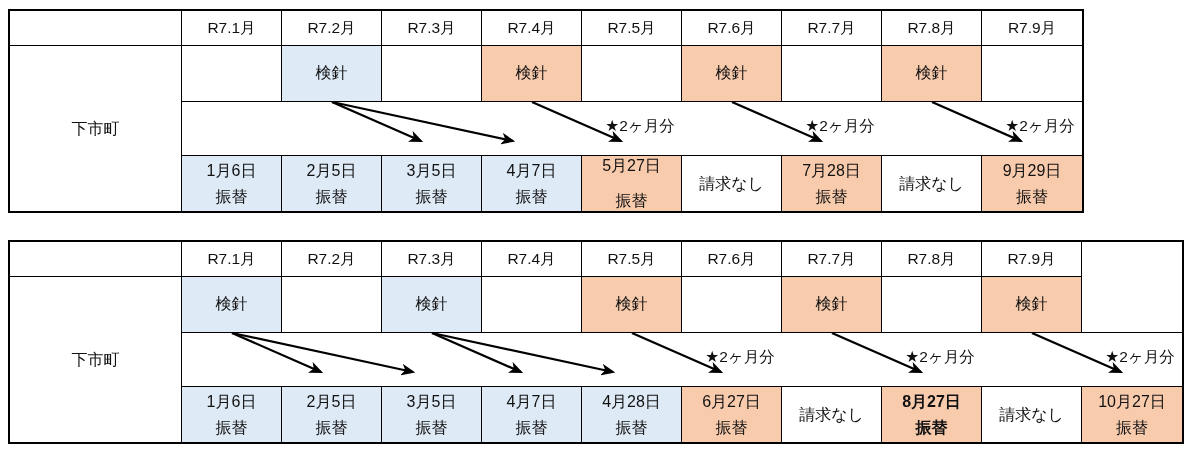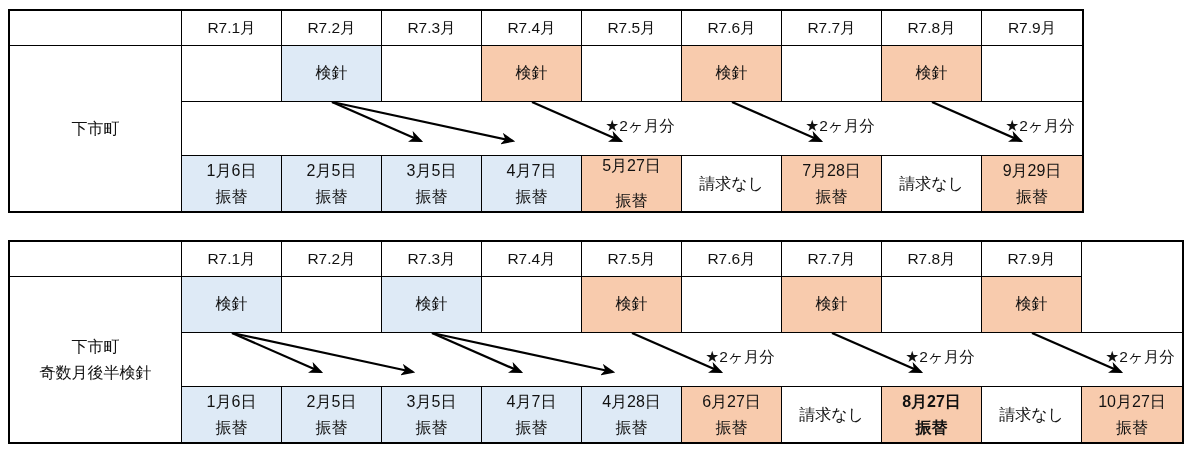--- a/index.html
+++ b/index.html
@@ -133,21 +133,20 @@
       <div class="cell month-header" style="grid-area: 1 / 3;">R7.2月</div>
       <div class="cell month-header" style="grid-area: 1 / 4;">R7.3月</div>
       <div class="cell month-header" style="grid-area: 1 / 5;">R7.4月</div>
       <div class="cell month-header" style="grid-area: 1 / 6;">R7.5月</div>
       <div class="cell month-header" style="grid-area: 1 / 7;">R7.6月</div>
       <div class="cell month-header" style="grid-area: 1 / 8;">R7.7月</div>
       <div class="cell month-header" style="grid-area: 1 / 9;">R7.8月</div>
       <div class="cell month-header" style="grid-area: 1 / 10;">R7.9月</div>
       <div class="cell title-cell last-row" style="grid-area: 2 / 1 / span 3;">
         <div>下市町</div>
-        <div>奇数月後半検針</div>
       </div>
       <div class="cell fill-blue" style="grid-area: 2 / 2;">検針</div>
       <div class="cell" style="grid-area: 2 / 3;"></div>
       <div class="cell fill-blue" style="grid-area: 2 / 4;">検針</div>
       <div class="cell" style="grid-area: 2 / 5;"></div>
       <div class="cell fill-orange" style="grid-area: 2 / 6;">検針</div>
       <div class="cell" style="grid-area: 2 / 7;"></div>
       <div class="cell fill-orange" style="grid-area: 2 / 8;">検針</div>
       <div class="cell" style="grid-area: 2 / 9;"></div>
       <div class="cell fill-orange" style="grid-area: 2 / 10;">検針</div>

